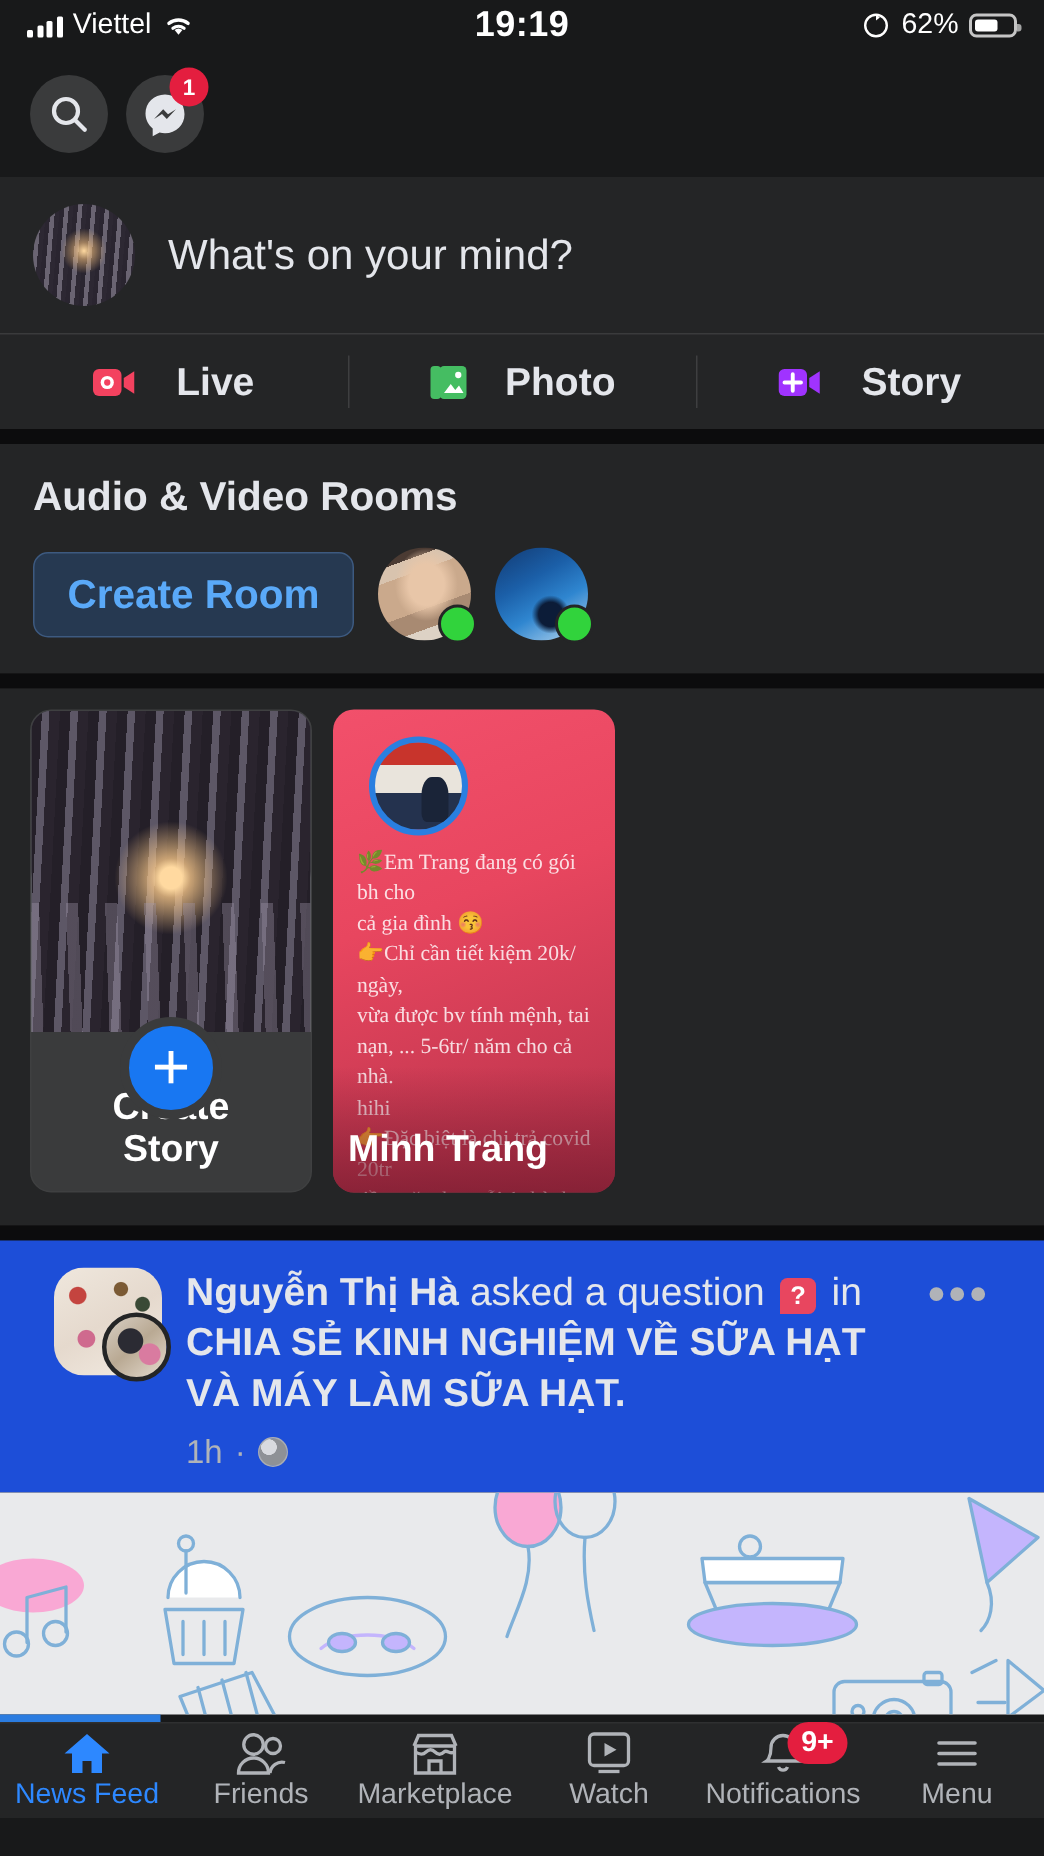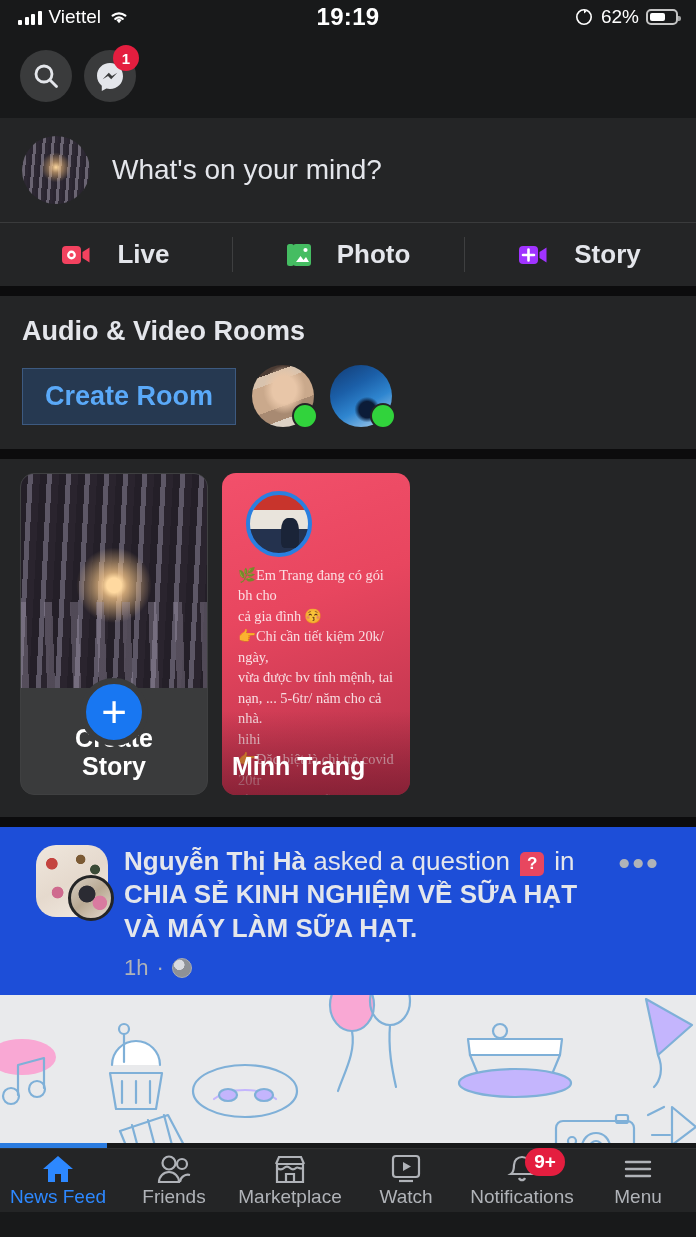--- a/index.html
+++ b/index.html
@@ -85,21 +85,21 @@
   .action-cell + .action-cell::before {
     content: ""; position: absolute; left: 0; top: 14px; bottom: 14px;
     width: 1px; background: #3e3f40;
   }
 
   
   .rooms { background: #242526; padding: 20px 22px 22px; }
   .rooms-title { color: #e4e6eb; font-size: 27px; font-weight: 700; margin-bottom: 18px; }
   .rooms-row { display: flex; align-items: center; gap: 16px; }
   .create-room-btn {
-    background: #263951; border: 1px solid #3d5a80; border-radius: 0;
+    background: #263951; border: 1px solid #3d5a80; border-radius: 10px;
     color: #5aa9f8; font-size: 27px; font-weight: 700;
     padding: 12px 22px; white-space: nowrap;
   }
   .room-av { position: relative; width: 62px; height: 62px; flex: none; }
   .room-av .pic { width: 62px; height: 62px; border-radius: 50%; overflow: hidden; }
   .room-av .dot {
     position: absolute; right: -4px; bottom: -2px; width: 26px; height: 26px;
     border-radius: 50%; background: #31d33c; border: 2px solid #242526;
   }
   .pic-woman {

